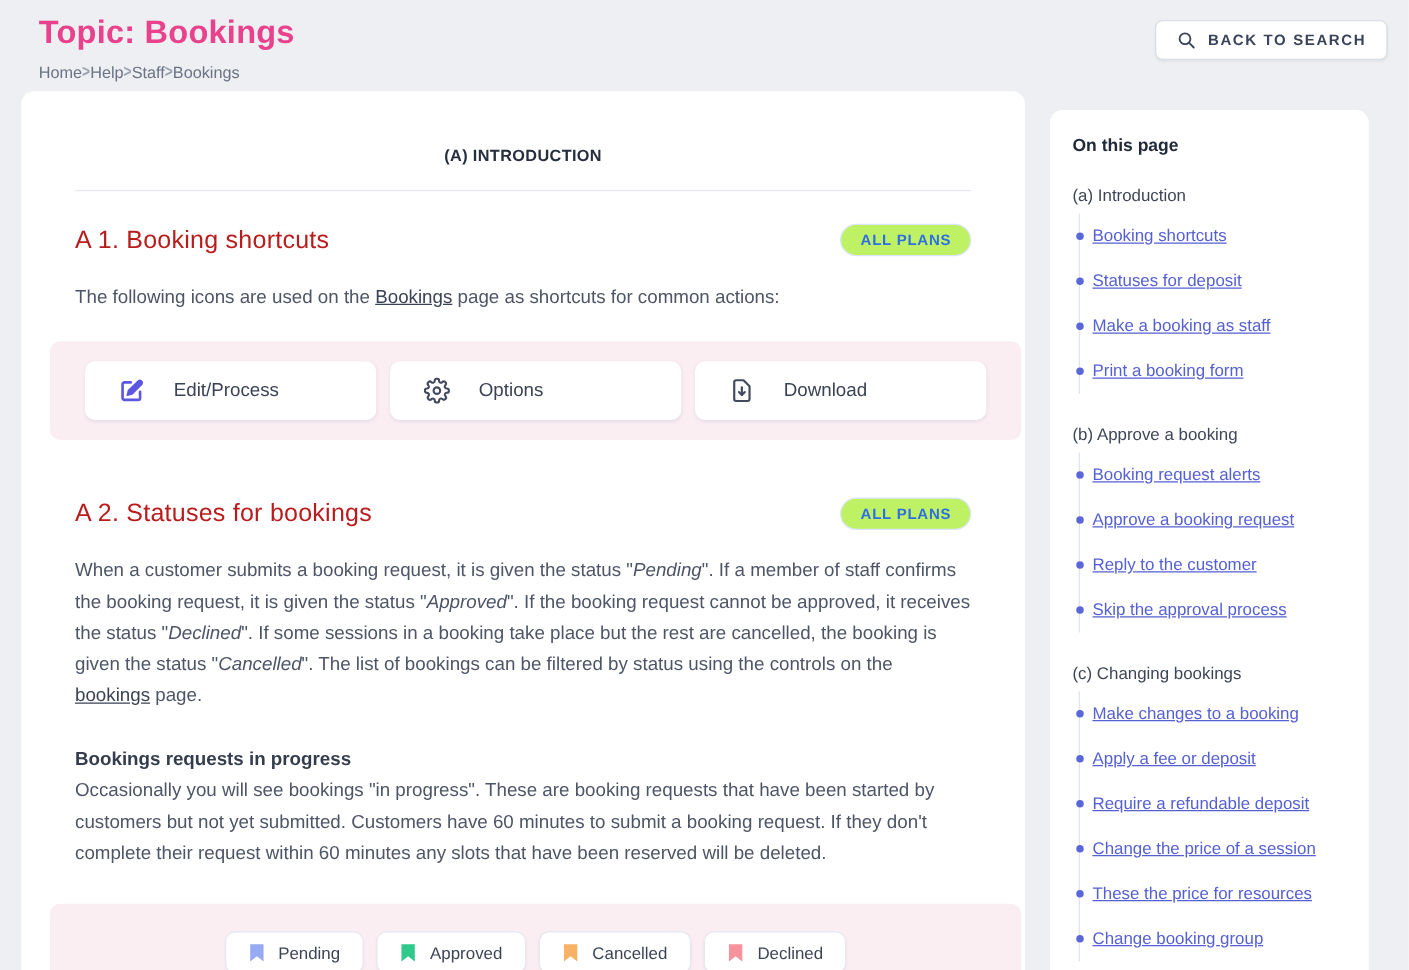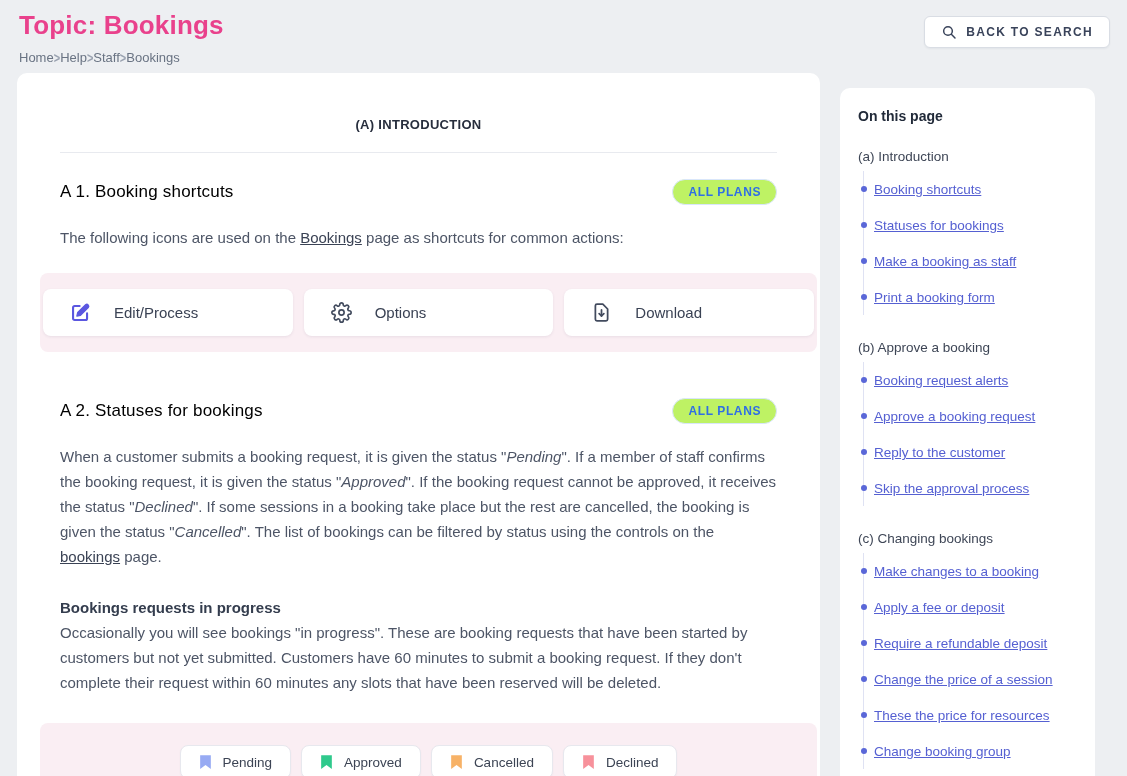--- a/index.html
+++ b/index.html
@@ -5,21 +5,21 @@
   * { box-sizing: border-box; }
   html, body { margin: 0; padding: 0; }
   body {
     width: 1127px; height: 776px; overflow: hidden;
     background: #edeff2;
     font-family: "Liberation Sans", sans-serif;
     color: #4d5566;
   }
 
   
-  .page-header { display: flex; justify-content: space-between; align-items: flex-start; padding: 10px 17px 0 19px; }
+  .page-header { display: flex; justify-content: space-between; align-items: flex-start; padding: 10px 17px 0 31px; }
   .page-title { margin: 0; font-size: 26px; font-weight: 700; color: #e9418c; letter-spacing: .2px; }
   .breadcrumb { display: flex; align-items: center; margin-top: 9px; font-size: 13px; color: #697383; }
   .crumb { cursor: pointer; }
   .crumb-sep { color: #9aa2b0; font-size: 11px; font-weight: 700; transform: scaleY(1.25); }
   .back-btn {
     margin-top: 6px; display: flex; align-items: center; gap: 9px;
     background: #fff; border: 1px solid #d9dde4; border-radius: 6px;
     padding: 7px 16px; cursor: pointer;
     font-family: "Liberation Sans", sans-serif;
     font-size: 12px; font-weight: 600; letter-spacing: 1.3px; color: #39435a;
@@ -30,34 +30,34 @@
   
   .layout { display: flex; align-items: flex-start; gap: 20px; padding: 8px 32px 0 17px; }
   .card { background: #fff; border-radius: 10px; }
 
   
   .main-card { width: 803px; min-height: 720px; padding: 44px 23px 24px 23px; }
   .section-label { text-align: center; font-size: 13px; font-weight: 700; color: #272e3d; letter-spacing: .3px; margin: 0 0 20px 0; }
   .divider { border: 0; border-top: 1px solid #e8eaef; margin: 0 20px; }
   .sec-head { display: flex; justify-content: space-between; align-items: center; margin: 26px 20px 0 20px; }
   .sec-head.second { margin-top: 46px; }
-  .sec-title { margin: 0; font-size: 17px; font-weight: 500; color: #000000; letter-spacing: .2px; }
+  .sec-title { margin: 0; font-size: 20px; font-weight: 500; color: #b91c1c; letter-spacing: .2px; }
   .badge {
     background: #bef264; color: #2f6fe4; border: 1px solid #d9e6fa;
     font-size: 12px; font-weight: 700; letter-spacing: .6px;
     padding: 5px 15px; border-radius: 13px; white-space: nowrap;
   }
   .body-text { margin: 20px 20px 0 20px; font-size: 15px; line-height: 25px; color: #4d5566; }
   .body-text .it { font-style: italic; }
   .inline-link { color: #3a4254; font-weight: 500; text-decoration: underline; cursor: pointer; }
   .bold-subhead { margin: 26px 20px 0 20px; font-size: 15px; line-height: 25px; font-weight: 700; color: #343d4e; }
   .follow-text { margin: 0 20px; }
 
   .pink-box { background: #faeef3; border-radius: 8px; margin: 23px -20px 0 0; }
-  .shortcuts-box { display: flex; gap: 11px; padding: 16px 3px; }
+  .shortcuts-box { display: flex; gap: 11px; padding: 16px 28px; }
   .shortcut-card {
     flex: 1; background: #fff; border-radius: 8px;
     box-shadow: 0 1px 3px rgba(40,40,80,.08);
     display: flex; align-items: center; gap: 23px;
     padding: 13px 10px 13px 27px; font-size: 15px; color: #3a4254;
   }
   .shortcut-card .icon { display: flex; }
   .icon-indigo { color: #5b57e0; }
   .icon-dark { color: #424b5e; }
 
@@ -197,21 +197,21 @@
       </div>
     </section>
   </main>
 
   <aside class="card sidebar">
     <div class="sidebar-title">On this page</div>
 
     <div class="toc-group-label">(a) Introduction</div>
     <div class="link-list">
       <div class="toc-row"><span class="toc-dot"></span><a class="toc-link">Booking shortcuts</a></div>
-      <div class="toc-row"><span class="toc-dot"></span><a class="toc-link">Statuses for bookings</a></div>
+      <div class="toc-row"><span class="toc-dot"></span><a class="toc-link">Statuses for deposit</a></div>
       <div class="toc-row"><span class="toc-dot"></span><a class="toc-link">Make a booking as staff</a></div>
       <div class="toc-row"><span class="toc-dot"></span><a class="toc-link">Print a booking form</a></div>
     </div>
 
     <div class="toc-group-label">(b) Approve a booking</div>
     <div class="link-list">
       <div class="toc-row"><span class="toc-dot"></span><a class="toc-link">Booking request alerts</a></div>
       <div class="toc-row"><span class="toc-dot"></span><a class="toc-link">Approve a booking request</a></div>
       <div class="toc-row"><span class="toc-dot"></span><a class="toc-link">Reply to the customer</a></div>
       <div class="toc-row"><span class="toc-dot"></span><a class="toc-link">Skip the approval process</a></div>

